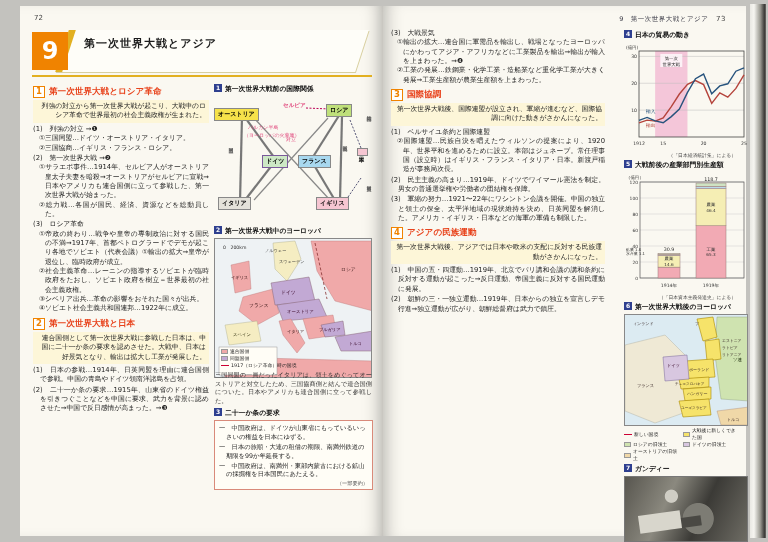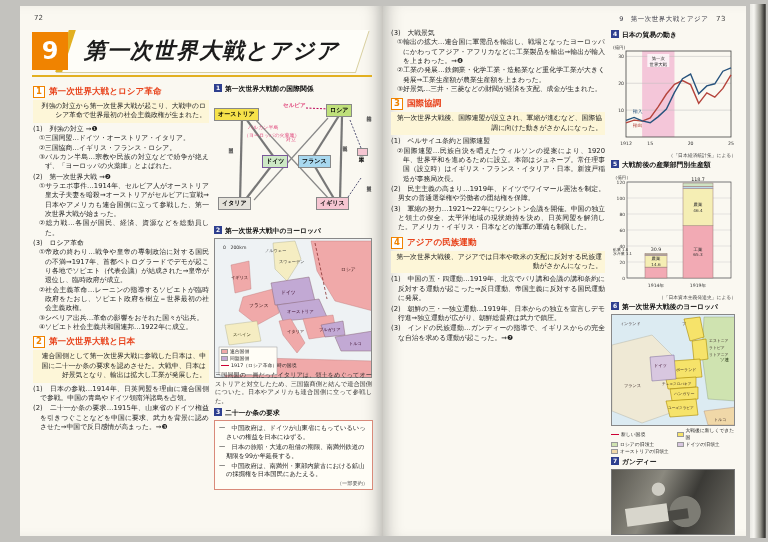--- a/index.html
+++ b/index.html
@@ -13,25 +13,25 @@
     background:linear-gradient(90deg,#e9e8e3,#f6f5f0 25%,#98978f 65%,#3c3b38 90%,#6b6a66);}
   .pgnum{font-size:7px;color:#444;}
   .lp-num{position:absolute;left:14px;top:8px;}
   .rp-head{position:absolute;right:20px;top:9px;font-size:6.5px;color:#3a3a46;letter-spacing:.5px;}
   
   .banner{position:absolute;left:12px;top:24px;width:340px;height:44px;}
   .unit-num{position:absolute;left:0;top:2px;width:36px;height:38px;background:#f08300;color:#fff;
     font-size:24px;font-weight:bold;text-align:center;line-height:38px;}
   .unit-ribbon{position:absolute;left:30px;top:0;width:300px;height:42px;background:#fefdf8;
     transform:skewX(-18deg);border-left:7px solid #e2b021;box-shadow:1px 1px 0 #d8cf9f;}
-  .unit-title{position:absolute;left:52px;top:6px;font-size:22px;font-weight:bold;color:#1c1c1c;letter-spacing:1px;font-style:italic;}
+  .unit-title{position:absolute;left:52px;top:6px;font-size:11px;font-weight:bold;color:#1c1c1c;letter-spacing:1px;}
   .banner-rule{position:absolute;left:12px;top:69px;width:340px;height:2px;background:#e2b021;}
   
   .cols-left{position:absolute;left:13px;top:76px;width:340px;display:flex;gap:5px;}
-  .cols-right{position:absolute;left:8px;top:22px;width:347px;display:flex;gap:6px;}
+  .cols-right{position:absolute;left:8px;top:22px;width:347px;display:flex;gap:19px;}
   .main-col{flex:0 0 176px;}
   .cols-right .main-col{flex:0 0 214px;}
   .fig-col{flex:1;min-width:0;}
   
   .sec-head{display:flex;align-items:center;gap:4px;margin:4px 0 2px;}
   .sec-num{width:12px;height:12px;border:1.6px solid #f08300;color:#f08300;background:#fff;
     font-size:8.5px;font-weight:bold;text-align:center;line-height:9.5px;flex:0 0 12px;}
   .sec-title{font-size:8.6px;font-weight:bold;color:#e8431c;}
   .lead{background:#fdf6d8;font-size:6.8px;line-height:9.4px;padding:2px 3px;margin:1px 0 2px;color:#222;text-align:right;}
   .line{font-size:6.8px;line-height:9.35px;color:#1e1e1e;text-align:justify;}
@@ -90,26 +90,25 @@
       <div class="main-col" id="left-main">
             <div class="section">
               <div class="sec-head">
                 <div class="sec-num">1</div>
                 <div class="sec-title">第一次世界大戦とロシア革命</div>
               </div>
               <div class="lead">列強の対立から第一次世界大戦が起こり、大戦中のロシア革命で世界最初の社会主義政権が生まれた。</div>
               <div class="line i0">(1)　列強の対立 →❶</div>
               <div class="line i1">①三国同盟…ドイツ・オーストリア・イタリア。</div>
               <div class="line i1">②三国協商…イギリス・フランス・ロシア。</div>
-              <div class="line i1">③バルカン半島…宗教や民族の対立などで紛争が絶えず、「ヨーロッパの火薬庫」とよばれた。</div>
               <div class="line i0">(2)　第一次世界大戦 →❷</div>
               <div class="line i1">①サラエボ事件…1914年、セルビア人がオーストリア皇太子夫妻を暗殺→オーストリアがセルビアに宣戦→日本やアメリカも連合国側に立って参戦した、第一次世界大戦が始まった。</div>
               <div class="line i1">②総力戦…各国が国民、経済、資源などを総動員した。</div>
               <div class="line i0">(3)　ロシア革命</div>
-              <div class="line i1">①帝政の終わり…戦争や皇帝の専制政治に対する国民の不満→1917年、首都ペトログラードでデモが起こり各地でソビエト（代表会議）が結成された→皇帝が退位し、臨時政府が成立。</div>
+              <div class="line i1">①帝政の終わり…戦争や皇帝の専制政治に対する国民の不満→1917年、首都ペトログラードでデモが起こり各地でソビエト（代表会議）①輸出の拡大→皇帝が退位し、臨時政府が成立。</div>
               <div class="line i1">②社会主義革命…レーニンの指導するソビエトが臨時政府をたおし、ソビエト政府を樹立＝世界最初の社会主義政権。</div>
               <div class="line i1">③シベリア出兵…革命の影響をおそれた国々が出兵。</div>
               <div class="line i1">④ソビエト社会主義共和国連邦…1922年に成立。</div>
             </div>
             <div class="section">
               <div class="sec-head">
                 <div class="sec-num">2</div>
                 <div class="sec-title">第一次世界大戦と日本</div>
               </div>
               <div class="lead">連合国側として第一次世界大戦に参戦した日本は、中国に二十一か条の要求を認めさせた。大戦中、日本は好景気となり、輸出は拡大し工業が発展した。</div>
@@ -222,42 +221,40 @@
       <span>9　第一次世界大戦とアジア</span>&nbsp;&nbsp;
       <span class="pgnum">73</span>
     </div>
 
     <div class="cols-right">
       <div class="main-col" id="right-main">
             <div class="section">
               <div class="line i0">(3)　大戦景気</div>
               <div class="line i1">①輸出の拡大…連合国に軍需品を輸出し、戦場となったヨーロッパにかわってアジア・アフリカなどに工業製品を輸出→輸出が輸入を上まわった。→❹</div>
               <div class="line i1">②工業の発展…鉄鋼業・化学工業・造船業など重化学工業が大きく発展→工業生産額が農業生産額を上まわった。</div>
-              <div class="line i1">③好景気…三井・三菱などの財閥が経済を支配、成金が生まれた。</div>
             </div>
             <div class="section">
               <div class="sec-head">
                 <div class="sec-num">3</div>
                 <div class="sec-title">国際協調</div>
               </div>
               <div class="lead">第一次世界大戦後、国際連盟が設立され、軍縮が進むなど、国際協調に向けた動きがさかんになった。</div>
               <div class="line i0">(1)　ベルサイユ条約と国際連盟</div>
               <div class="line i1">②国際連盟…民族自決を唱えたウィルソンの提案により、1920年、世界平和を進めるために設立。本部はジュネーブ。常任理事国（設立時）はイギリス・フランス・イタリア・日本。新渡戸稲造が事務局次長。</div>
               <div class="line i0">(2)　民主主義の高まり…1919年、ドイツでワイマール憲法を制定。男女の普通選挙権や労働者の団結権を保障。</div>
               <div class="line i0">(3)　軍縮の努力…1921〜22年にワシントン会議を開催。中国の独立と領土の保全、太平洋地域の現状維持を決め、日英同盟を解消した。アメリカ・イギリス・日本などの海軍の軍備も制限した。</div>
             </div>
             <div class="section">
               <div class="sec-head">
                 <div class="sec-num">4</div>
                 <div class="sec-title">アジアの民族運動</div>
               </div>
               <div class="lead">第一次世界大戦後、アジアでは日本や欧米の支配に反対する民族運動がさかんになった。</div>
               <div class="line i0">(1)　中国の五・四運動…1919年、北京でパリ講和会議の講和条約に反対する運動が起こった→反日運動、帝国主義に反対する国民運動に発展。</div>
               <div class="line i0">(2)　朝鮮の三・一独立運動…1919年、日本からの独立を宣言しデモ行進→独立運動が広がり、朝鮮総督府は武力で鎮圧。</div>
-              <div class="line i0">(3)　インドの民族運動…ガンディーの指導で、イギリスからの完全な自治を求める運動が起こった。→❼</div>
             </div>
           </div>
 
       <div class="fig-col">
 
         <div class="fig-title">
           <span class="fig-badge">4</span>
           <span class="t">日本の貿易の動き</span>
         </div>
         <div class="chart-wrap">

